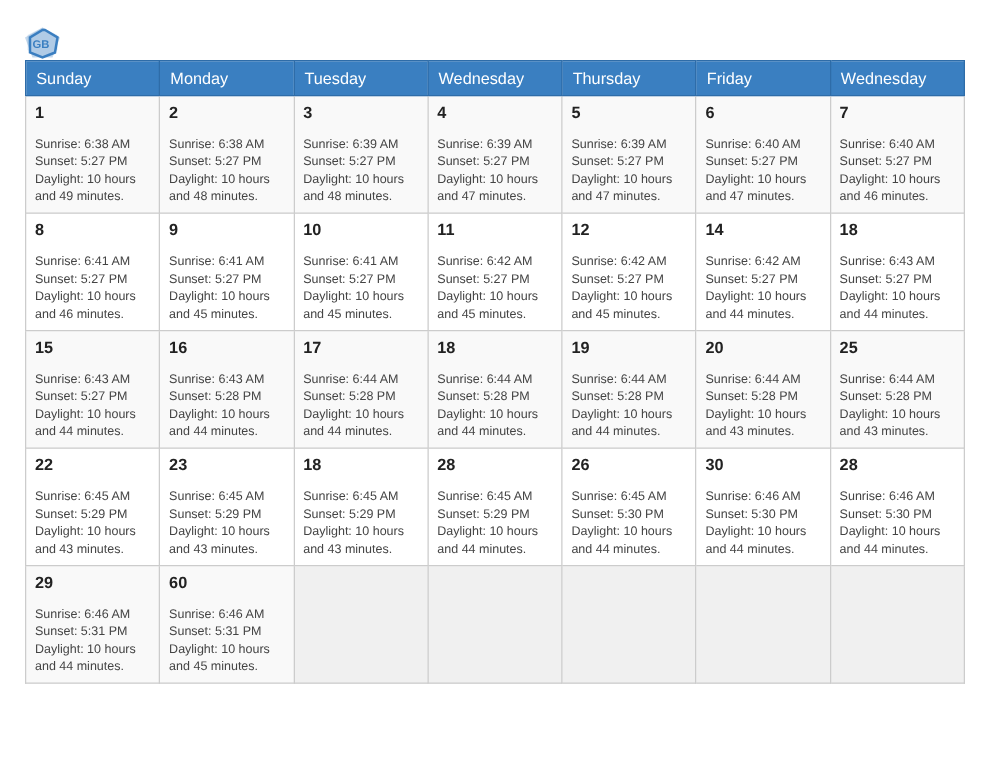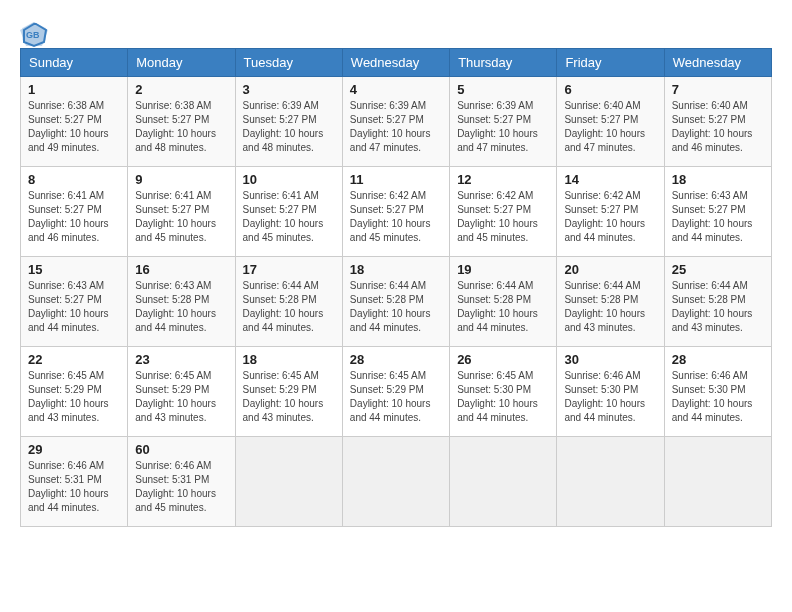--- a/index.html
+++ b/index.html
@@ -71,20 +71,21 @@
       font-size: 13px;
       font-weight: bold;
       color: #222;
       display: block;
       margin-bottom: 2px;
     }
     .day-detail {
       font-size: 10px;
       color: #444;
       line-height: 1.4;
+      margin-top: 12px;
     }
     .empty-cell {
       background: #f0f0f0 !important;
     }
   </style>
 </head>
 <body>
 
 <div class="header-area">
   <div class="logo">

